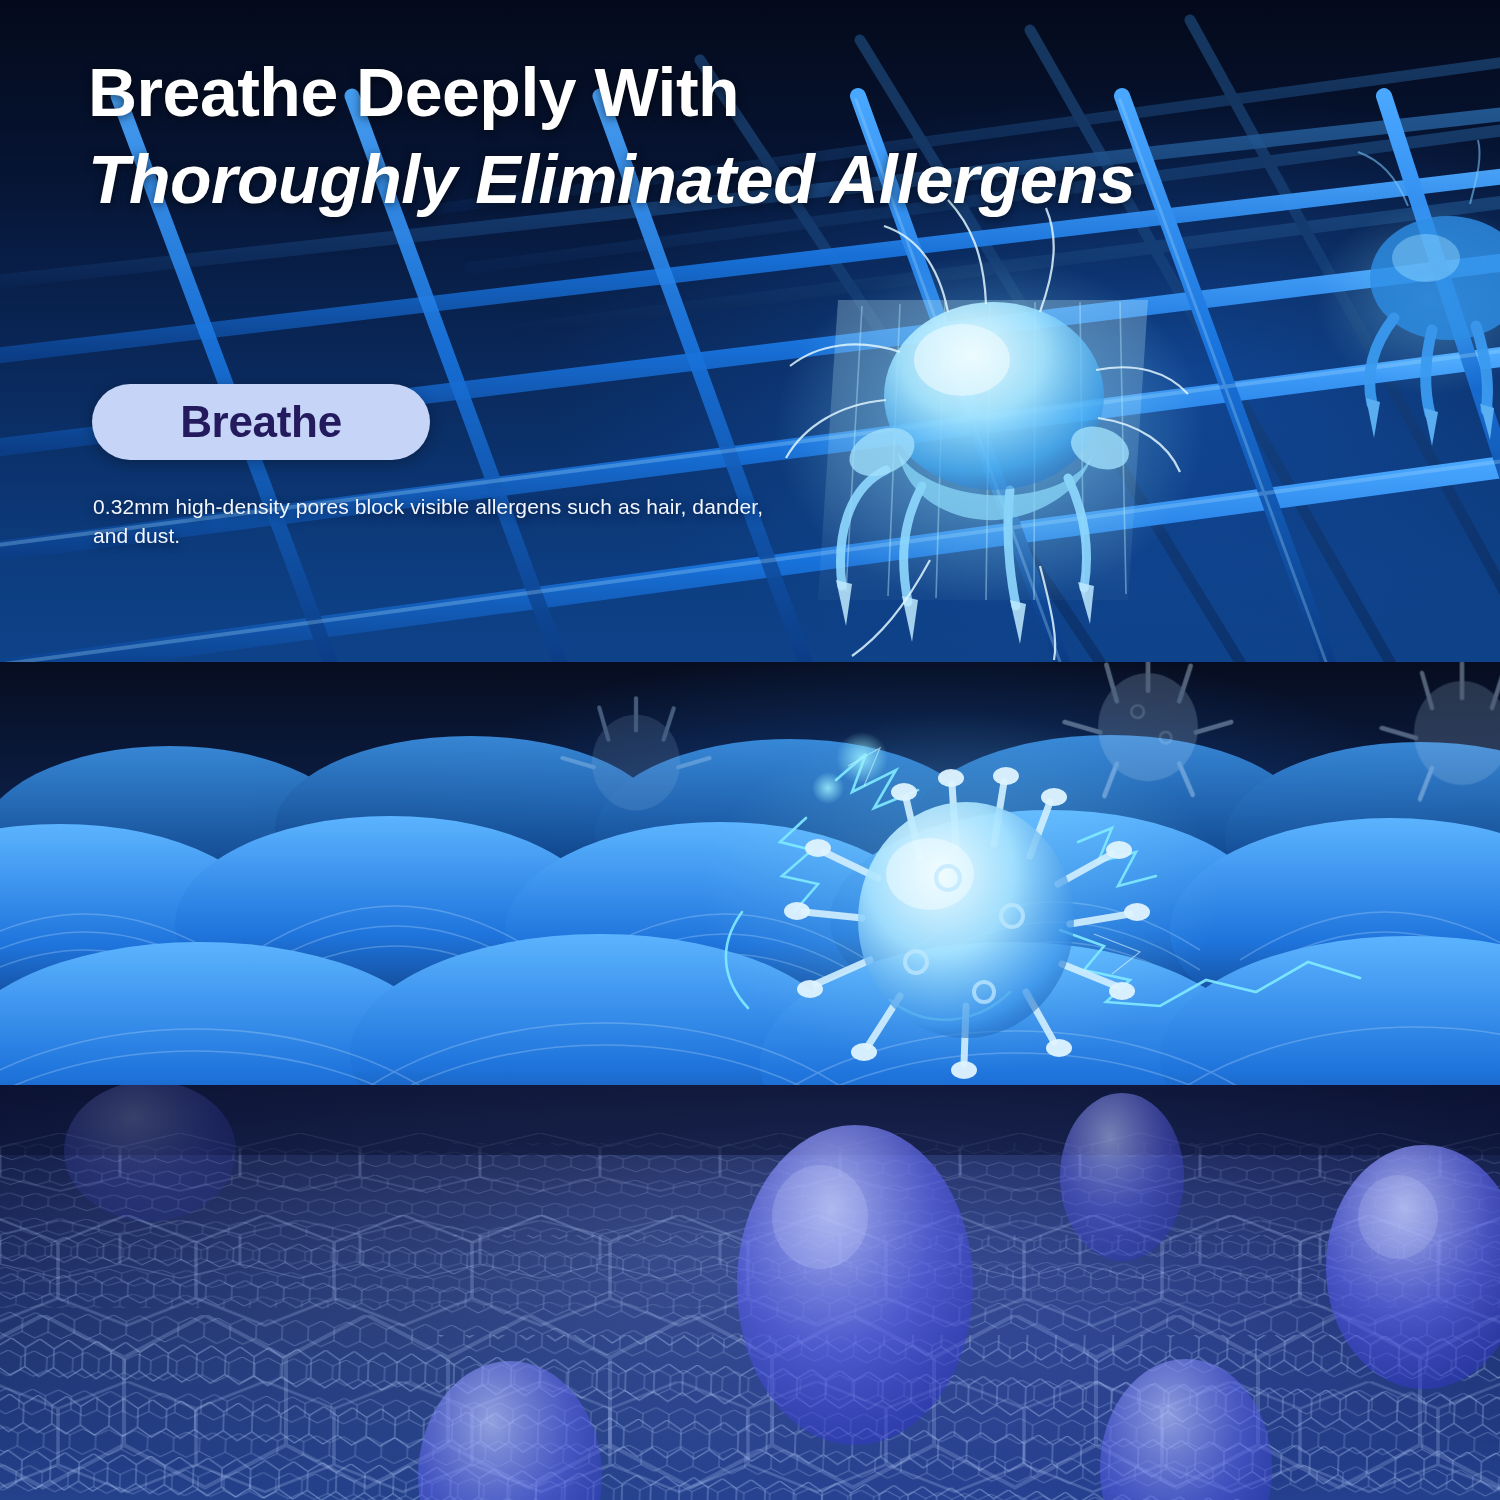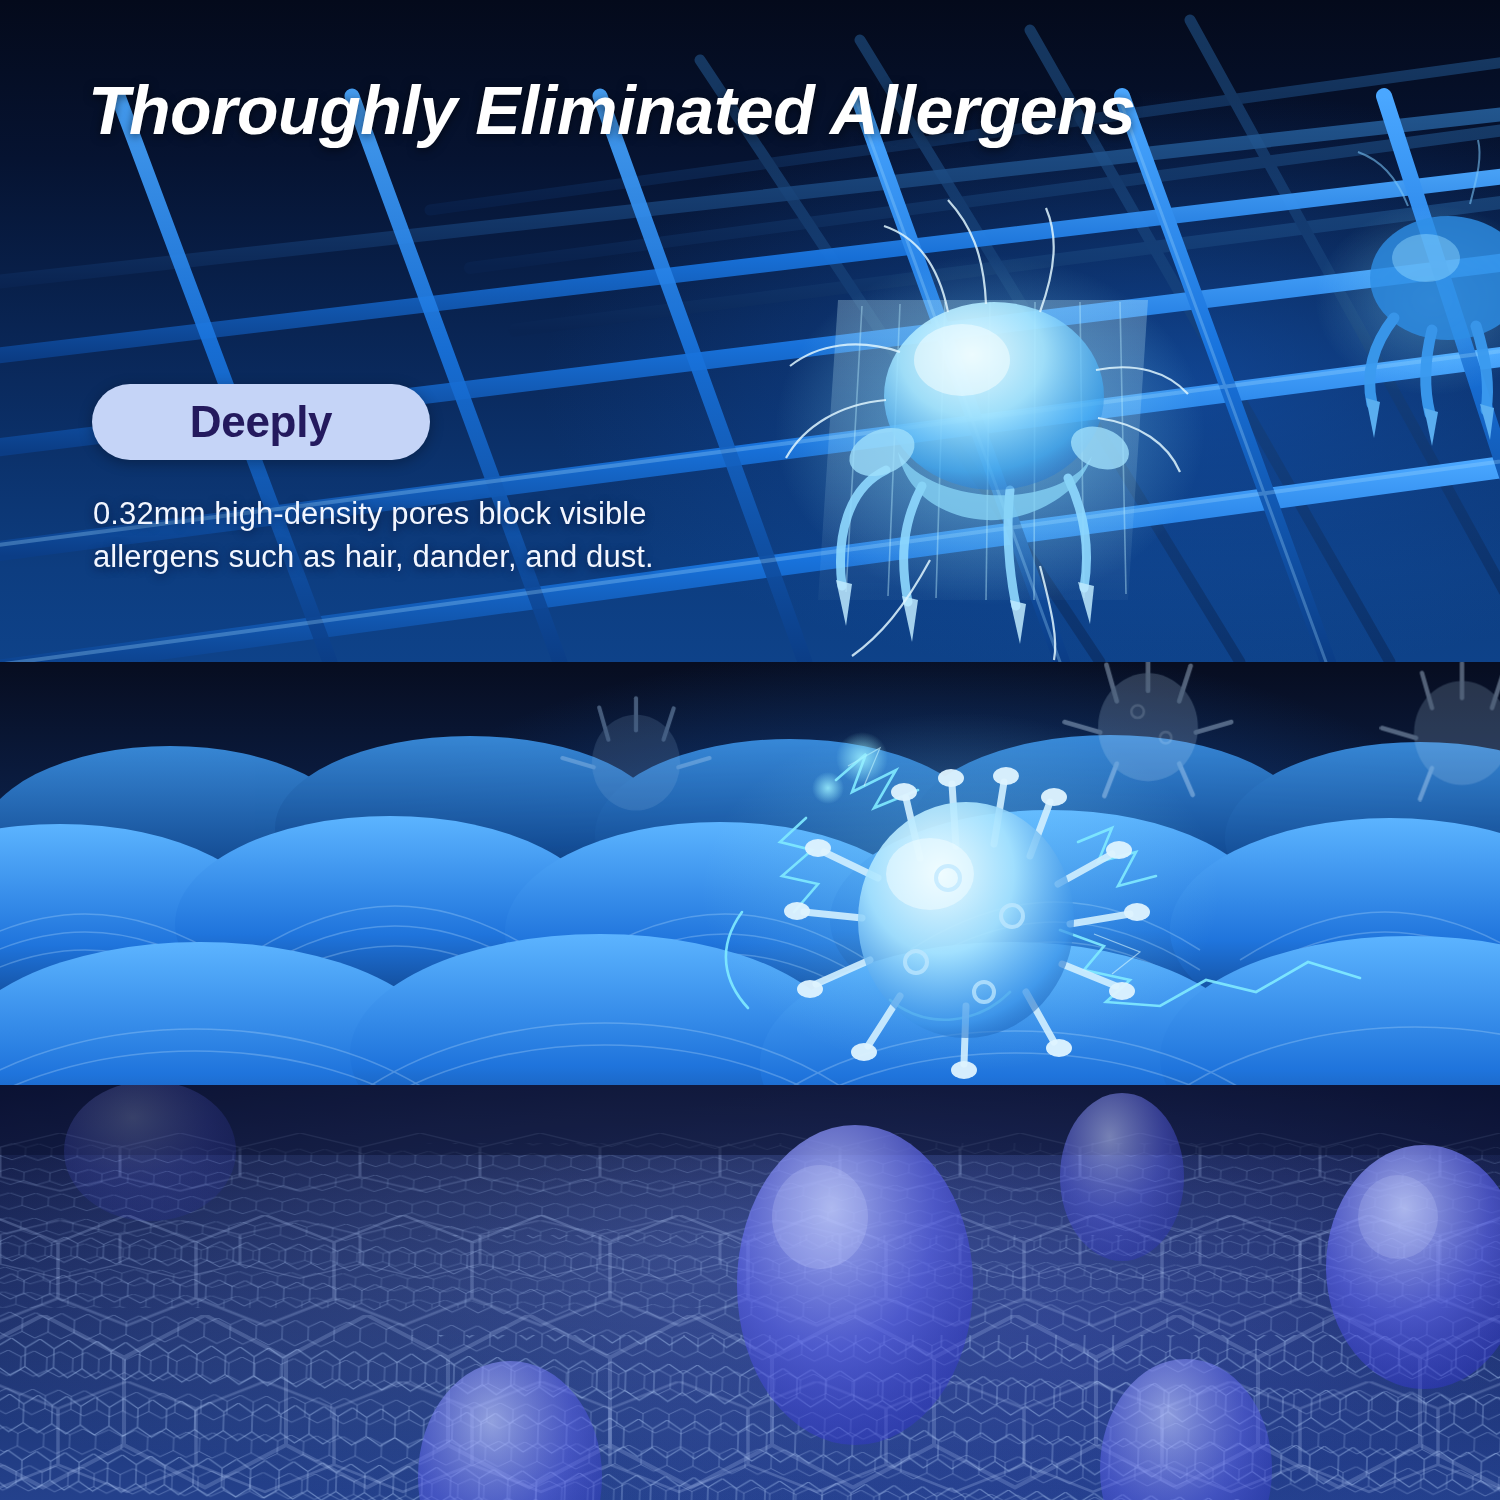--- a/index.html
+++ b/index.html
@@ -55,21 +55,21 @@
     border-radius:999px;
     font-size:44px; font-weight:bold; letter-spacing:-.3px;
     display:flex; align-items:center; justify-content:center;
     box-shadow:0 3px 14px rgba(0,0,0,.30);
   }
   #pill-capture    { left:92px; top:384px;  width:338px; height:76px; }
 
   
   .desc {
     position:absolute; z-index:9; color:#f2f6ff;
-    font-size:31px; line-height:1.40; letter-spacing:.1px;
+    font-size:21px; line-height:1.40; letter-spacing:.1px;
     text-shadow:0 2px 8px rgba(0,10,40,.65);
     width:680px;
   }
   .desc span.sup { font-size:.62em; vertical-align:super; }
   #desc-capture    { left:93px; top:492px; }
 </style>
 </head>
 <body>
 
 <div id="stage">
@@ -209,21 +209,21 @@
           </g>
           <g stroke="#7dc8fa" stroke-width="2" fill="none" opacity=".6">
             <path d="M1408 206 C1396 176 1380 160 1358 152"></path>
             <path d="M1470 204 C1478 174 1482 156 1478 140"></path>
           </g>
         </g>
       </g>
     </svg>
 
     <div class="pill" id="pill-capture">
-      <span>Deeply</span>
+      <span>Breathe</span>
     </div>
 
     <p class="desc" id="desc-capture">
       <span>0.32mm</span><span class="sup"></span><span> high-density pores block visible allergens such as hair, dander, and dust.</span>
     </p>
   </section>
 
   <section class="panel" id="panel-filtration">
     <div class="bg bg-filtration"></div>
 
@@ -476,16 +476,17 @@
           <ellipse cx="510" cy="392" rx="92" ry="116" fill="url(#bubbleG)" opacity=".85"></ellipse>
 
           <ellipse cx="150" cy="66" rx="86" ry="70" fill="url(#bubbleG)" opacity=".28"></ellipse>
         </g>
       </g>
     </svg>
 
   </section>
 
   <div id="headline">
+    <div class="l1">Breathe Deeply With</div>
     <div class="l2">Thoroughly Eliminated Allergens</div>
   </div>
 
 </div>
 
 </body></html>

